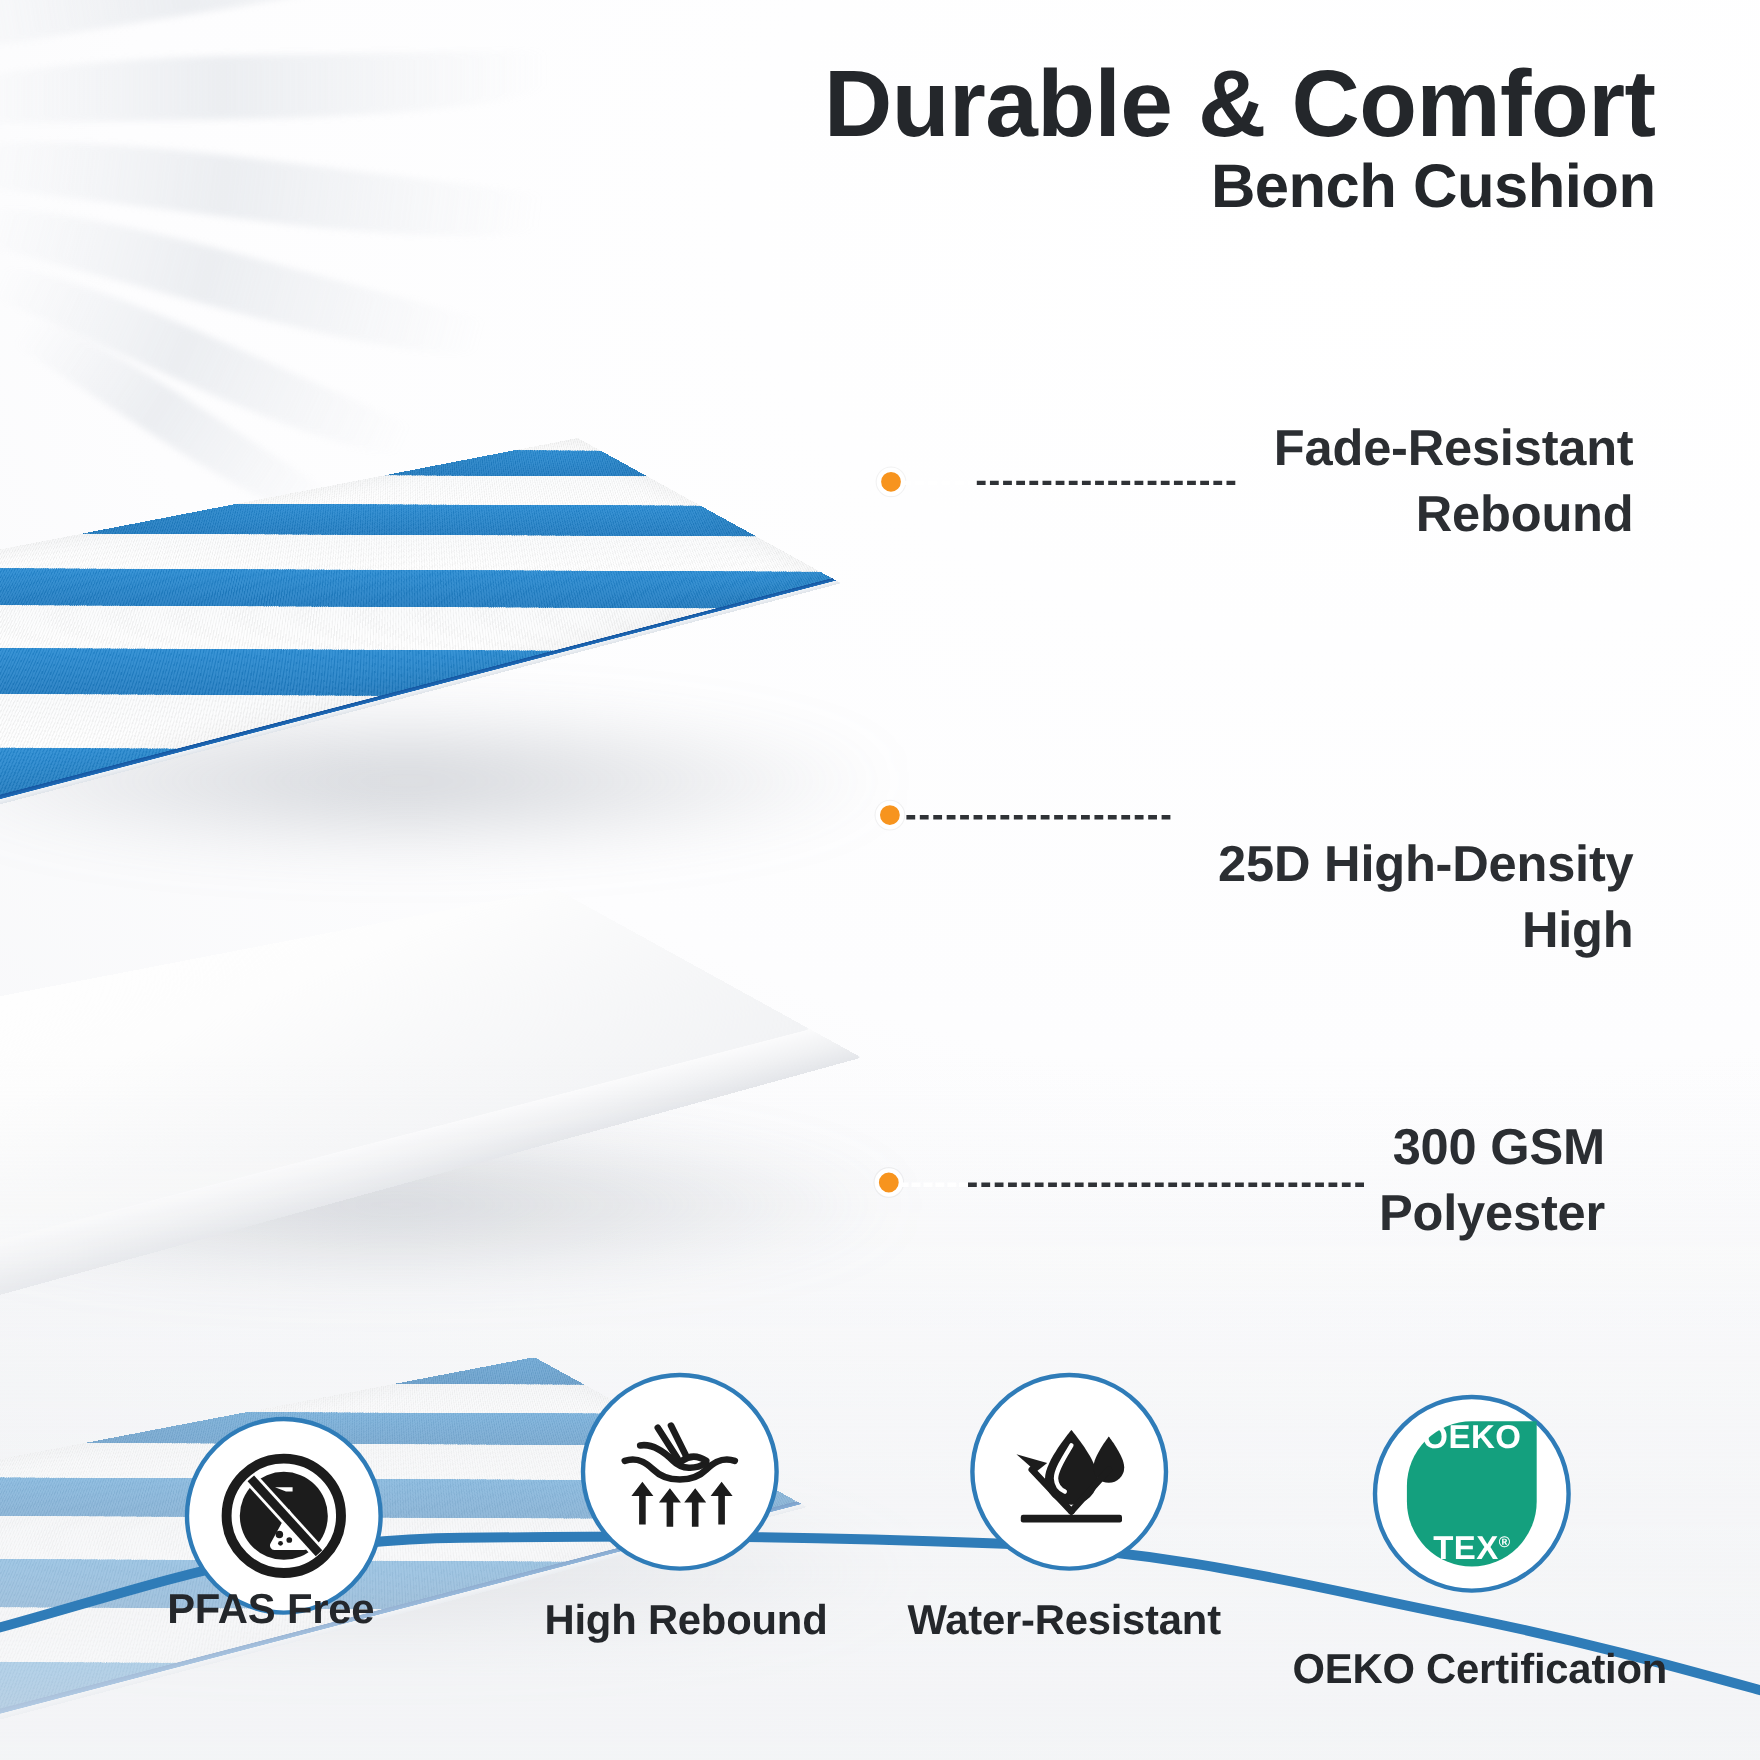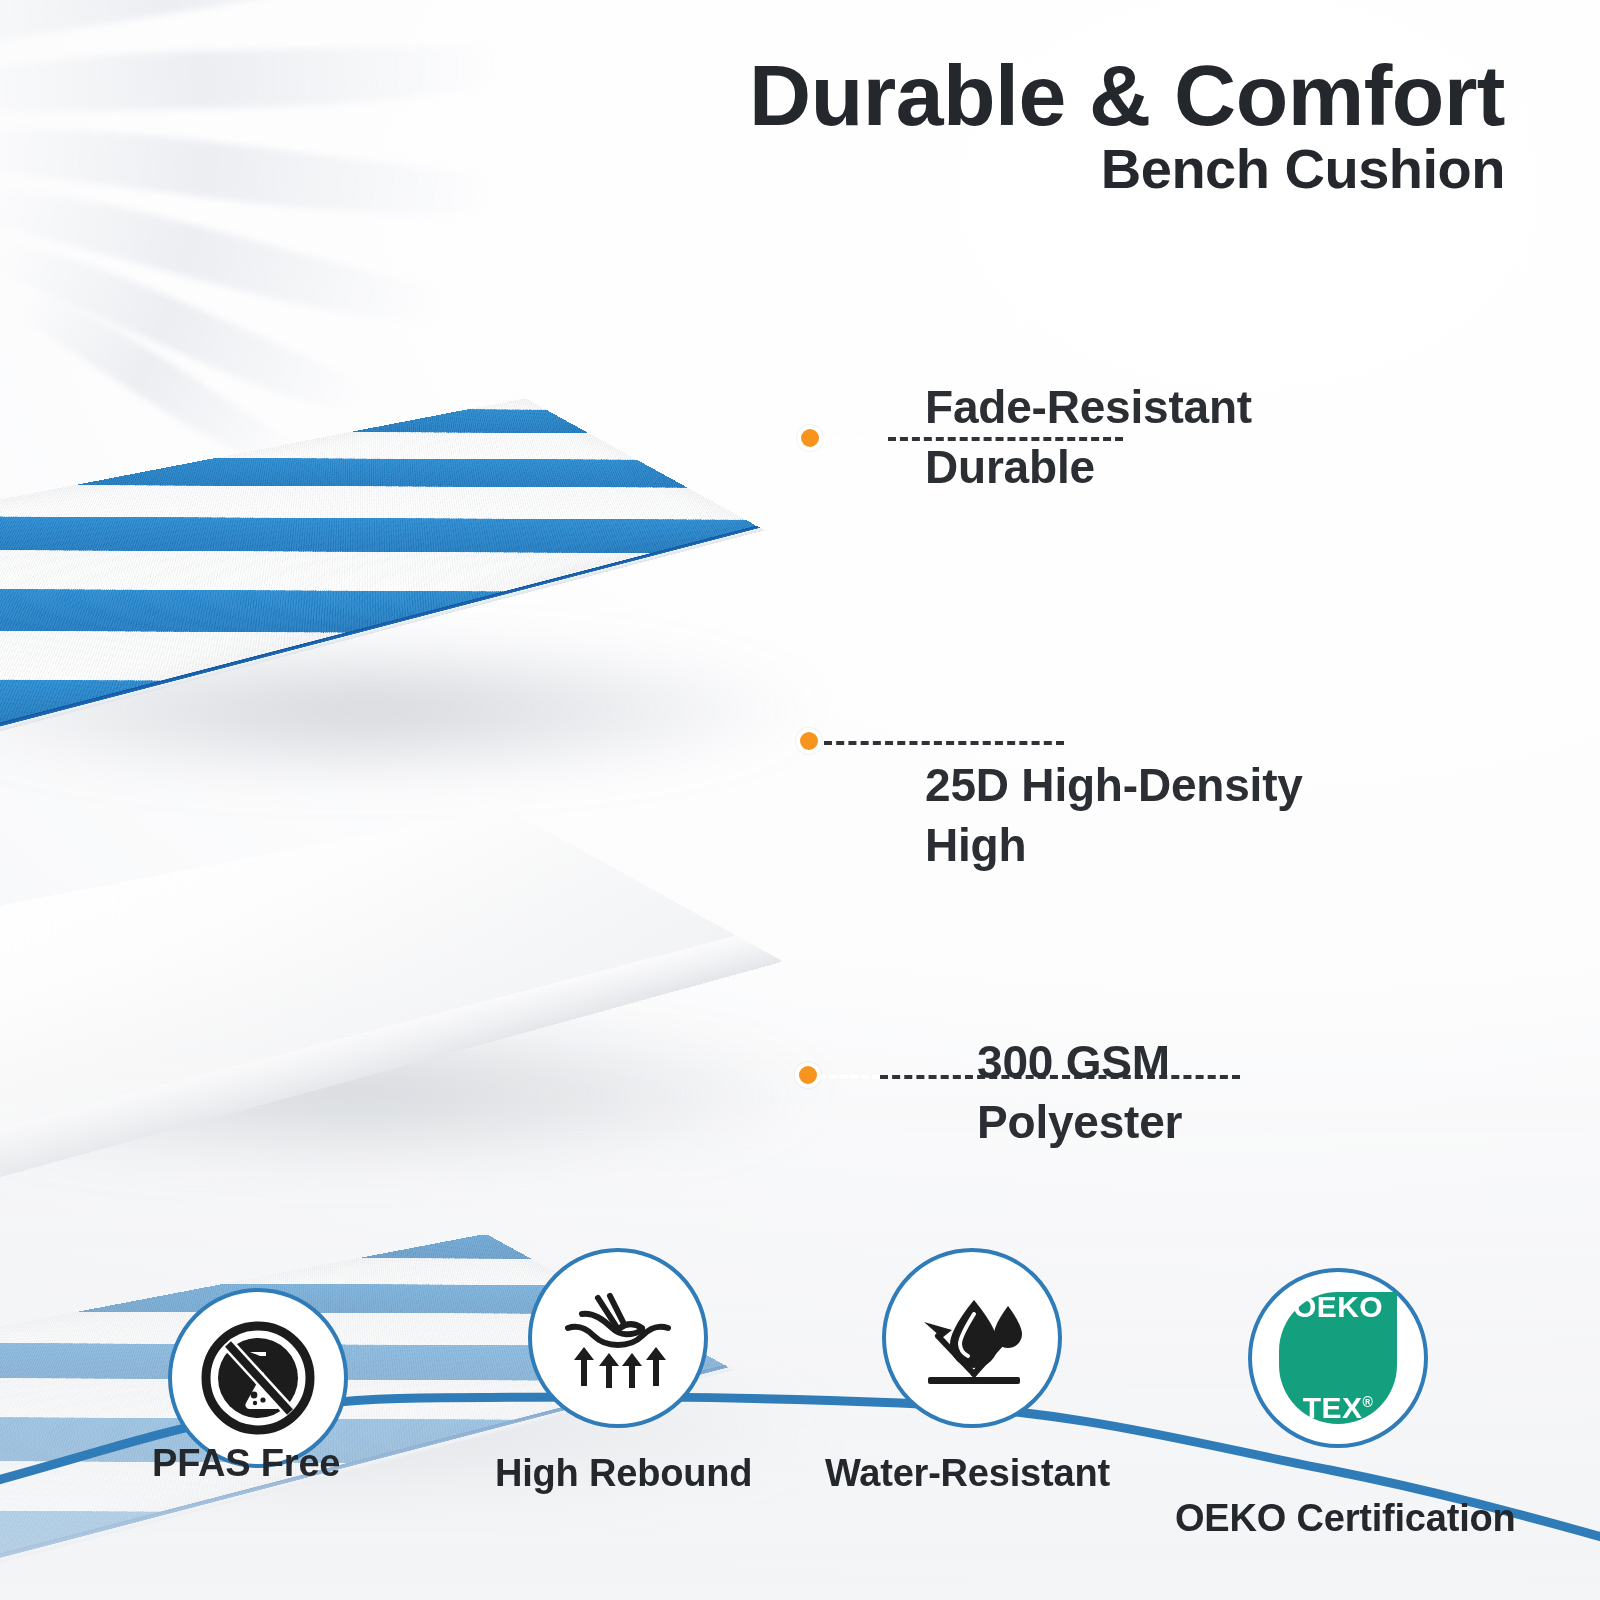--- a/index.html
+++ b/index.html
@@ -60,21 +60,21 @@
   .headline .l1{font-size:86px;display:block;}
   .headline .l2{font-size:56px;display:block;}
 
   
   .callout{position:absolute;}
   .dot{position:absolute;width:26px;height:26px;border-radius:50%;
        background:#f7941e;border:4px solid #ffffff;box-sizing:border-box;
        box-shadow:0 0 0 1px rgba(0,0,0,.05);}
   .leader{position:absolute;height:0;border-top:4px dashed #2f3236;}
   .leader.onfab{border-top-color:#ffffff;}
-  .co-text{position:absolute;font-weight:700;color:#2b2e32;
+  .co-text{position:absolute;text-align:right;font-weight:700;color:#2b2e32;
            font-size:46px;line-height:1.30;letter-spacing:-.2px;width:560px;}
 
   
   .wave{position:absolute;left:0;bottom:0;width:1600px;height:330px;}
   .badge{position:absolute;width:180px;height:180px;border-radius:50%;
     background:#ffffff;border:4px solid #2f7cb8;box-sizing:border-box;
     display:flex;align-items:center;justify-content:center;}
   .badge svg{display:block;}
   .blabel{position:absolute;font-weight:700;color:#24272b;font-size:38px;
           white-space:nowrap;letter-spacing:-.2px;}
@@ -138,38 +138,38 @@
     <span class="l1">Durable &amp; Comfort</span>
     <span class="l2">Bench Cushion</span>
   </h1>
 
   <div class="callout">
     <div class="dot" style="left:797px;top:425px;"></div>
     <div class="leader onfab" style="left:820px;top:437px;width:68px;"></div>
     <div class="leader" style="left:888px;top:437px;width:235px;"></div>
     <div class="co-text" style="left:925px;top:378px;">
       <span>Fade-Resistant</span><br>
-      <span>Durable</span>
+      <span>Rebound</span>
     </div>
   </div>
 
   <div class="callout">
     <div class="dot" style="left:796px;top:728px;"></div>
     <div class="leader" style="left:824px;top:741px;width:240px;"></div>
     <div class="co-text" style="left:925px;top:712px;margin-top:44px;">
       <span>25D High-Density</span><br>
       <span>High</span>
     </div>
   </div>
 
   <div class="callout">
     <div class="dot" style="left:795px;top:1062px;"></div>
     <div class="leader onfab" style="left:818px;top:1075px;width:62px;"></div>
     <div class="leader" style="left:880px;top:1075px;width:360px;"></div>
-    <div class="co-text" style="left:977px;top:1013px;margin-top:20px;">
+    <div class="co-text" style="left:899px;top:1013px;">
       <span>300 GSM</span><br>
       <span>Polyester</span>
     </div>
   </div>
 
   <svg class="wave" viewBox="0 0 1600 330" preserveAspectRatio="none">
     <path d="M -20 215 C 140 172, 240 130, 420 128 C 600 126, 720 126, 900 133
              C 1080 140, 1200 175, 1330 200 C 1450 224, 1540 250, 1620 272" fill="none" stroke="#2f7cb8" stroke-width="9" stroke-linecap="round"></path>
   </svg>
 

